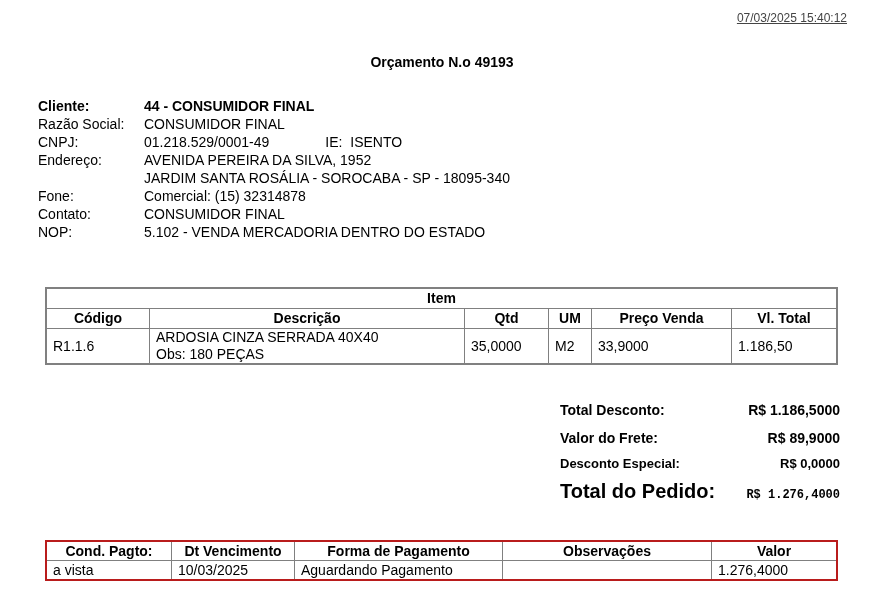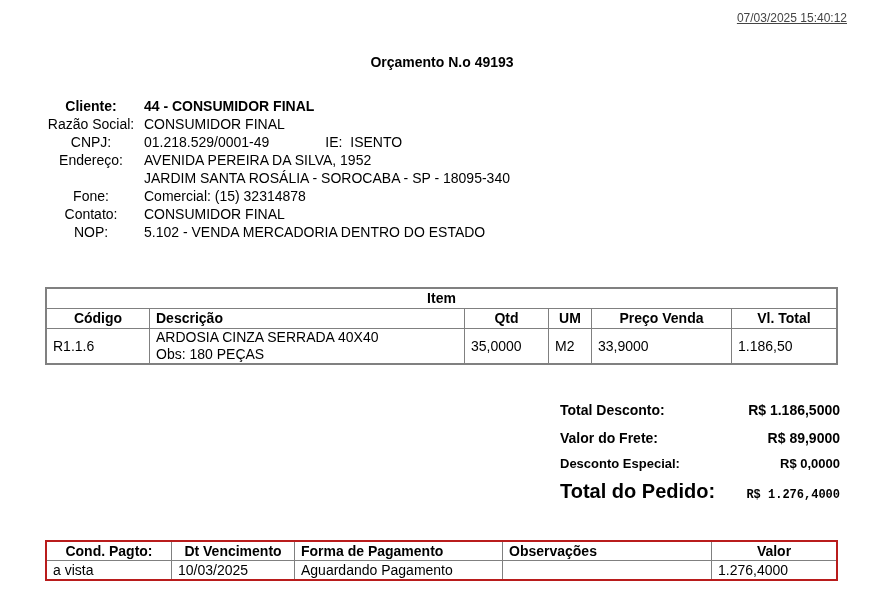--- a/index.html
+++ b/index.html
@@ -1,33 +1,33 @@
 <!DOCTYPE html>
 <html><head>
 <meta charset="utf-8">
 <style>
   html, body { margin: 0; padding: 0; background: #ffffff; }
   body { width: 877px; height: 612px; position: relative; font-family: "Liberation Sans", sans-serif; color: #000; overflow: hidden; }
   .timestamp { position: absolute; top: 11px; right: 30px; font-size: 12px; color: #444; text-decoration: underline; }
   .title { position: absolute; top: 54px; left: 0; width: 884px; text-align: center; font-size: 14px; font-weight: bold; }
   .client { position: absolute; top: 97px; left: 38px; font-size: 14px; line-height: 18px; }
   .client .row { display: flex; }
-  .client .lbl { width: 106px; text-align: center; }
+  .client .lbl { width: 106px; }
   .client .bold { font-weight: bold; }
   .client .ie { margin-left: 56px; }
   table { border-collapse: collapse; font-family: "Liberation Sans", sans-serif; }
   .items { position: absolute; top: 287px; left: 45px; width: 793px; font-size: 14px; }
   .items td, .items th { border: 1px solid #808080; padding: 0 6px; }
   .items { border: 2px solid #808080; }
   .items th { font-weight: bold; height: 19px; line-height: 17px; }
   .items .cap th { text-align: center; }
   .items td { height: 34px; line-height: 17px; vertical-align: middle; }
   .right { }
   .center { }
-  .left { text-align: left; }
+  .left { text-align: center; }
   .totals { position: absolute; left: 560px; top: 400px; width: 280px; }
   .totals .row { display: flex; justify-content: space-between; align-items: baseline; font-weight: bold; }
   .totals .r1 { font-size: 14px; height: 26px; line-height: 20px; }
   .totals .r2 { font-size: 14px; height: 26px; line-height: 24px; }
   .totals .r3 { font-size: 13px; height: 22px; line-height: 24px; }
   .totals .r4 { height: 30px; line-height: 34px; }
   .totals .r4 .lbl { font-size: 20px; }
   .totals .r4 .val { font-size: 12px; font-family: Liberation Mono, monospace; }
   .pay { position: absolute; top: 540px; left: 45px; width: 793px; font-size: 14px; border: 2px solid #b91c1c; }
   .pay td, .pay th { border: 1px solid #808080; padding: 0 6px; height: 18px; line-height: 17px; }

